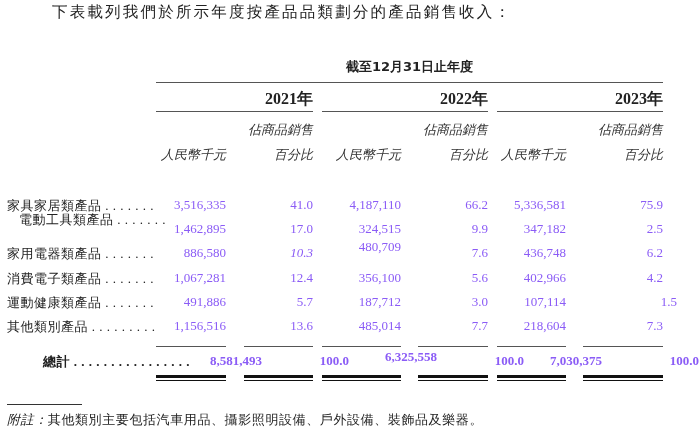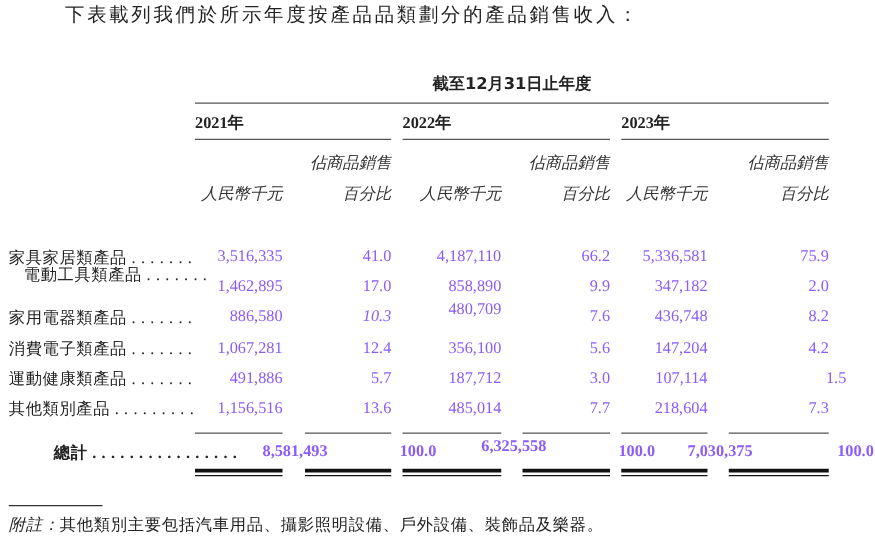--- a/index.html
+++ b/index.html
@@ -3,21 +3,21 @@
 <meta charset="utf-8">
 <style>
   html, body { margin:0; padding:0; background:#ffffff; }
   body { width:700px; height:440px; position:relative; overflow:hidden;
          font-family:"Liberation Serif","DejaVu Serif",serif; color:#222; }
   .abs { position:absolute; white-space:nowrap; }
   .intro { left:52px; top:2px; font-size:15.5px; letter-spacing:2.2px; color:#222; }
   .period { left:156px; width:507px; top:58px; text-align:center; font-size:13px; font-weight:bold;
             font-family:"DejaVu Sans","Liberation Sans",sans-serif; letter-spacing:0px; }
   .hline { position:absolute; height:1px; background:#555; }
-  .year { top:89px; text-align:left; font-size:13px; font-weight:bold; }
+  .year { top:89px; text-align:right; font-size:16px; font-weight:bold; }
   .sub { font-size:13px; font-style:italic; text-align:right; color:#333; }
   .label { left:7px; font-size:13px; color:#222; letter-spacing:0.5px; }
   .num { font-size:13px; text-align:right; color:#8b5cf6; }
   .bold { font-weight:bold;padding-left:36px; }
   .dbl { position:absolute; height:6px; border-top:3px solid #111; border-bottom:1px solid #111; box-sizing:border-box; }
   .note { left:7px; top:411px; font-size:13px; color:#222; letter-spacing:0.6px; }
   .note i { font-style:italic; }
   .note-rule { position:absolute; left:7px; top:404px; width:75px; height:1px; background:#333; }
 </style>
 </head>
@@ -50,37 +50,37 @@
     <div class="abs label" style="top: 197px;">家具家居類產品 . . . . . . .</div>
     <div class="abs num" style="left: 140px; width: 86px; top: 197px;">3,516,335</div>
     <div class="abs num" style="left: 240px; width: 73px; top: 197px;">41.0</div>
     <div class="abs num" style="left: 315px; width: 86px; top: 197px;">4,187,110</div>
     <div class="abs num" style="left: 415px; width: 73px; top: 197px;">66.2</div>
     <div class="abs num" style="left: 480px; width: 86px; top: 197px;">5,336,581</div>
     <div class="abs num" style="left: 590px; width: 73px; top: 197px;">75.9</div>
     <div class="abs label" style="top: 211px; margin-left: 12px;">電動工具類產品 . . . . . . .</div>
     <div class="abs num" style="left: 140px; width: 86px; top: 221.2px;">1,462,895</div>
     <div class="abs num" style="left: 240px; width: 73px; top: 221.2px;">17.0</div>
-    <div class="abs num" style="left: 315px; width: 86px; top: 221.2px;">858,890</div>
+    <div class="abs num" style="left: 315px; width: 86px; top: 221.2px;">324,515</div>
     <div class="abs num" style="left: 415px; width: 73px; top: 221.2px;">9.9</div>
     <div class="abs num" style="left: 480px; width: 86px; top: 221.2px;">347,182</div>
-    <div class="abs num" style="left: 590px; width: 73px; top: 221.2px;">2.0</div>
+    <div class="abs num" style="left: 590px; width: 73px; top: 221.2px;">2.5</div>
     <div class="abs label" style="top: 245.4px;">家用電器類產品 . . . . . . .</div>
     <div class="abs num" style="left: 140px; width: 86px; top: 245.4px;">886,580</div>
     <div class="abs num" style="left: 240px; width: 73px; top: 245.4px; font-style: italic;">10.3</div>
     <div class="abs num" style="left: 315px; width: 86px; top: 239px;">480,709</div>
     <div class="abs num" style="left: 415px; width: 73px; top: 245.4px;">7.6</div>
     <div class="abs num" style="left: 480px; width: 86px; top: 245.4px;">436,748</div>
-    <div class="abs num" style="left: 590px; width: 73px; top: 245.4px;">8.2</div>
+    <div class="abs num" style="left: 590px; width: 73px; top: 245.4px;">6.2</div>
     <div class="abs label" style="top: 269.6px;">消費電子類產品 . . . . . . .</div>
     <div class="abs num" style="left: 140px; width: 86px; top: 269.6px;">1,067,281</div>
     <div class="abs num" style="left: 240px; width: 73px; top: 269.6px;">12.4</div>
     <div class="abs num" style="left: 315px; width: 86px; top: 269.6px;">356,100</div>
     <div class="abs num" style="left: 415px; width: 73px; top: 269.6px;">5.6</div>
-    <div class="abs num" style="left: 480px; width: 86px; top: 269.6px;">147,204</div>
+    <div class="abs num" style="left: 480px; width: 86px; top: 269.6px;">402,966</div>
     <div class="abs num" style="left: 590px; width: 73px; top: 269.6px;">4.2</div>
     <div class="abs label" style="top: 293.8px;">運動健康類產品 . . . . . . .</div>
     <div class="abs num" style="left: 140px; width: 86px; top: 293.8px;">491,886</div>
     <div class="abs num" style="left: 240px; width: 73px; top: 293.8px;">5.7</div>
     <div class="abs num" style="left: 315px; width: 86px; top: 293.8px;">187,712</div>
     <div class="abs num" style="left: 415px; width: 73px; top: 293.8px;">3.0</div>
     <div class="abs num" style="left: 480px; width: 86px; top: 293.8px;">107,114</div>
     <div class="abs num" style="left: 604px; width: 73px; top: 293.8px;">1.5</div>
     <div class="abs label" style="top: 318px;">其他類別產品 . . . . . . . . .</div>
     <div class="abs num" style="left: 140px; width: 86px; top: 318px;">1,156,516</div>

